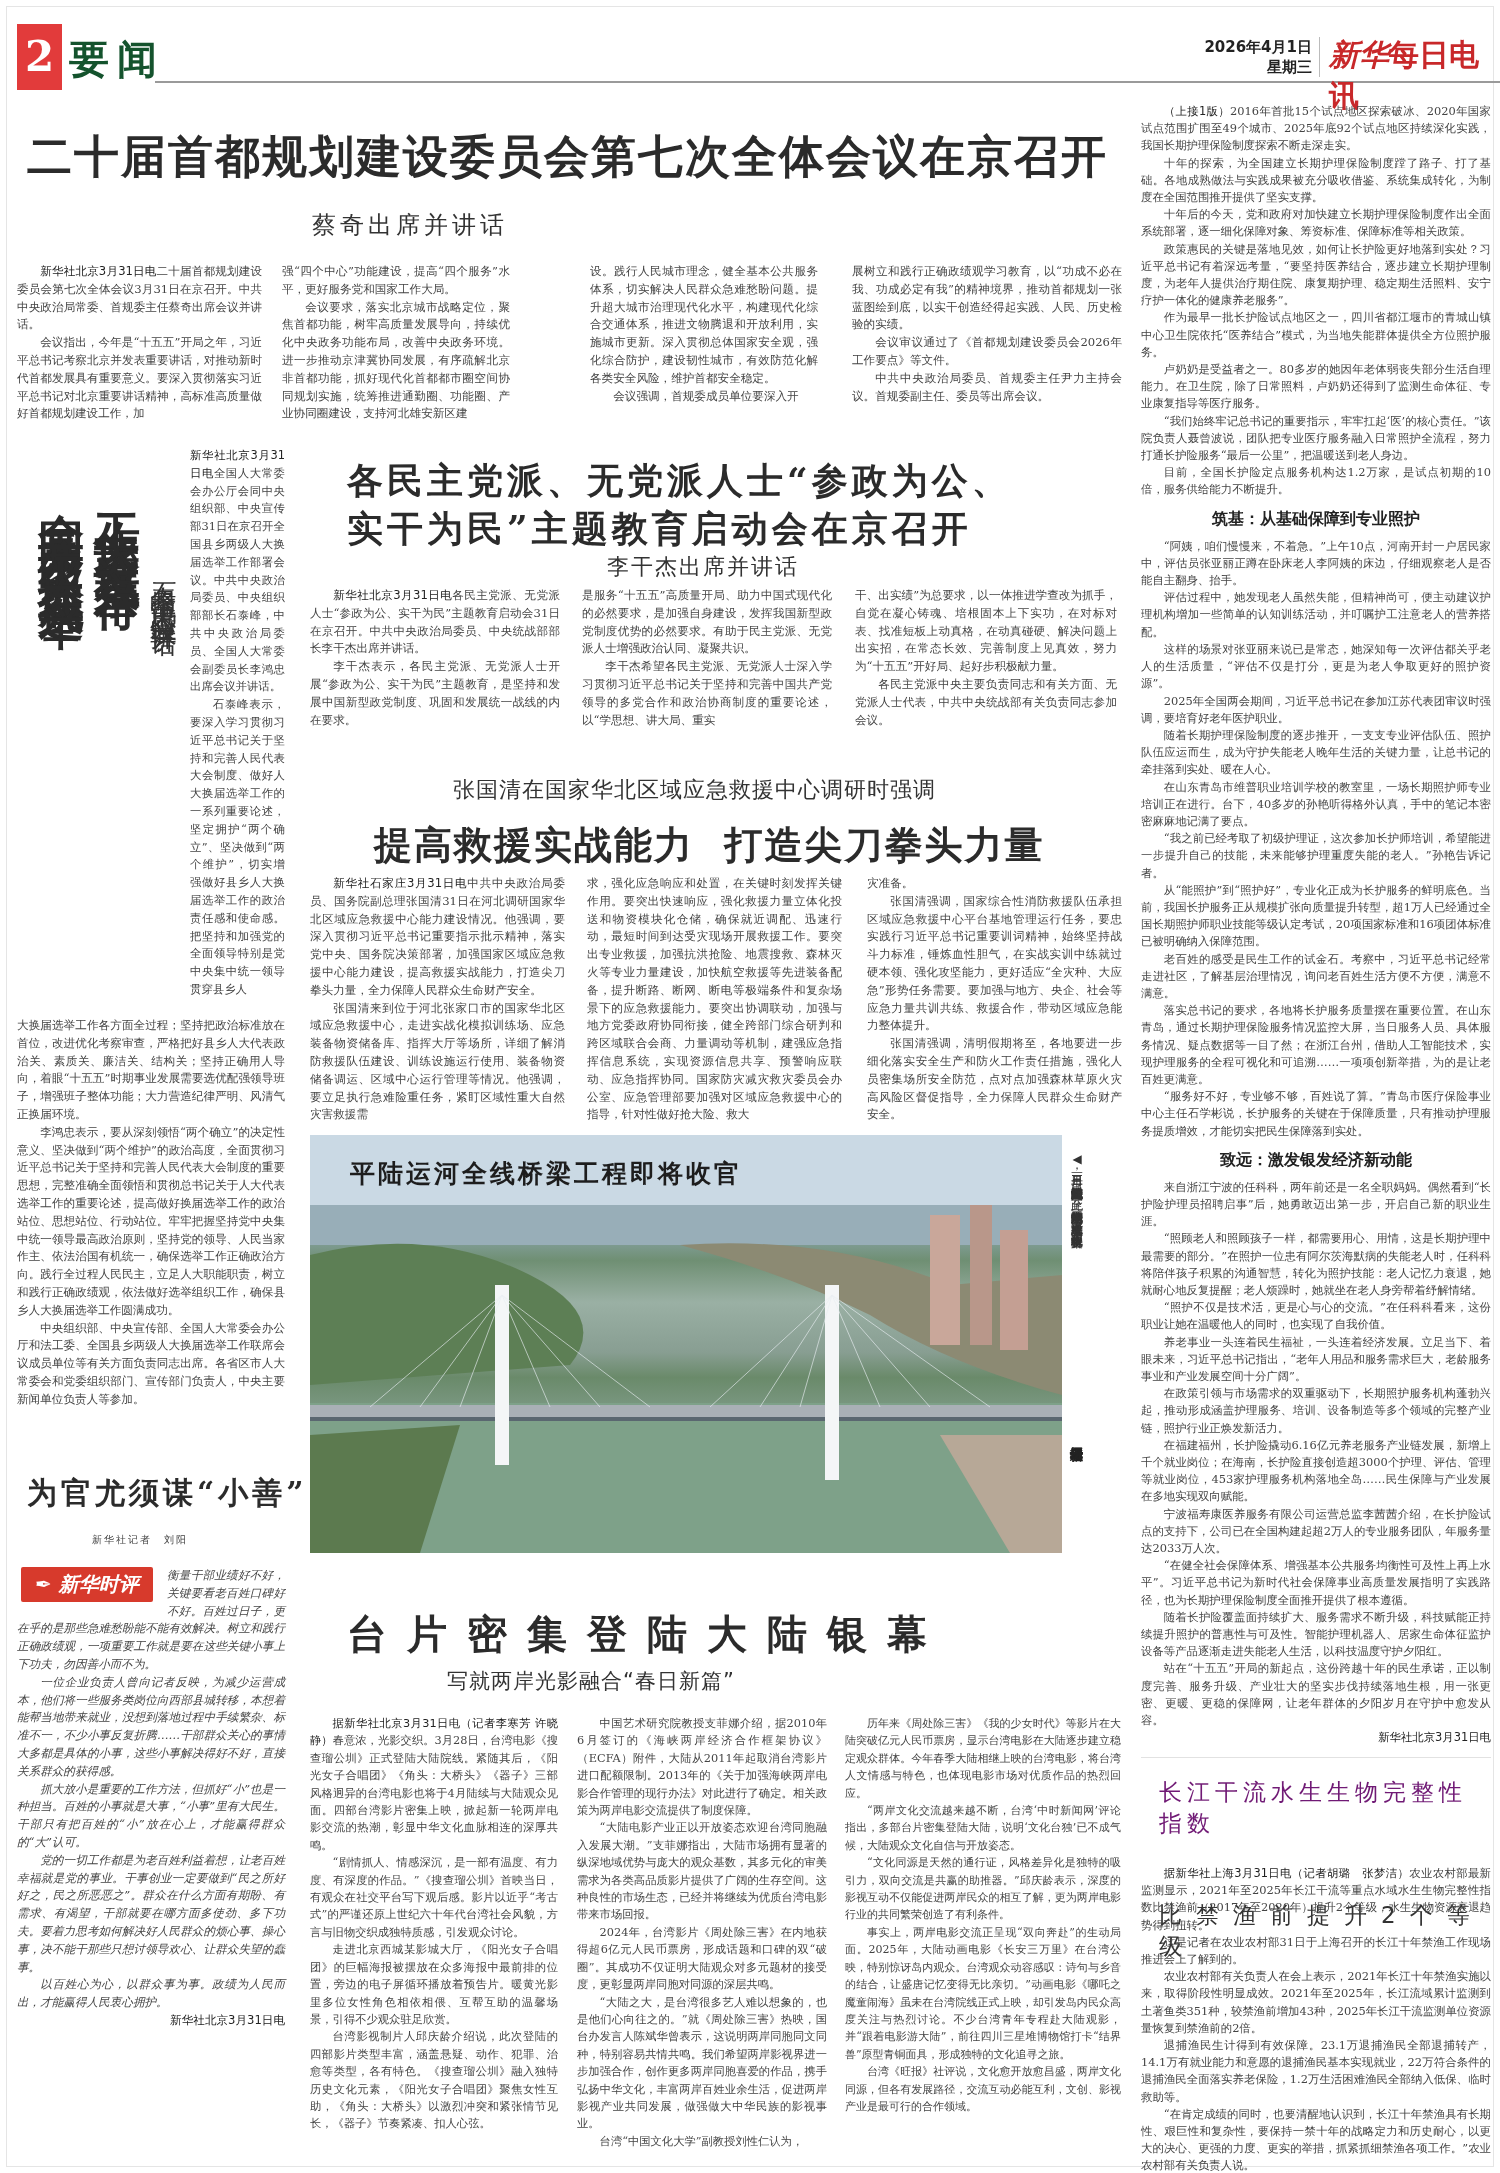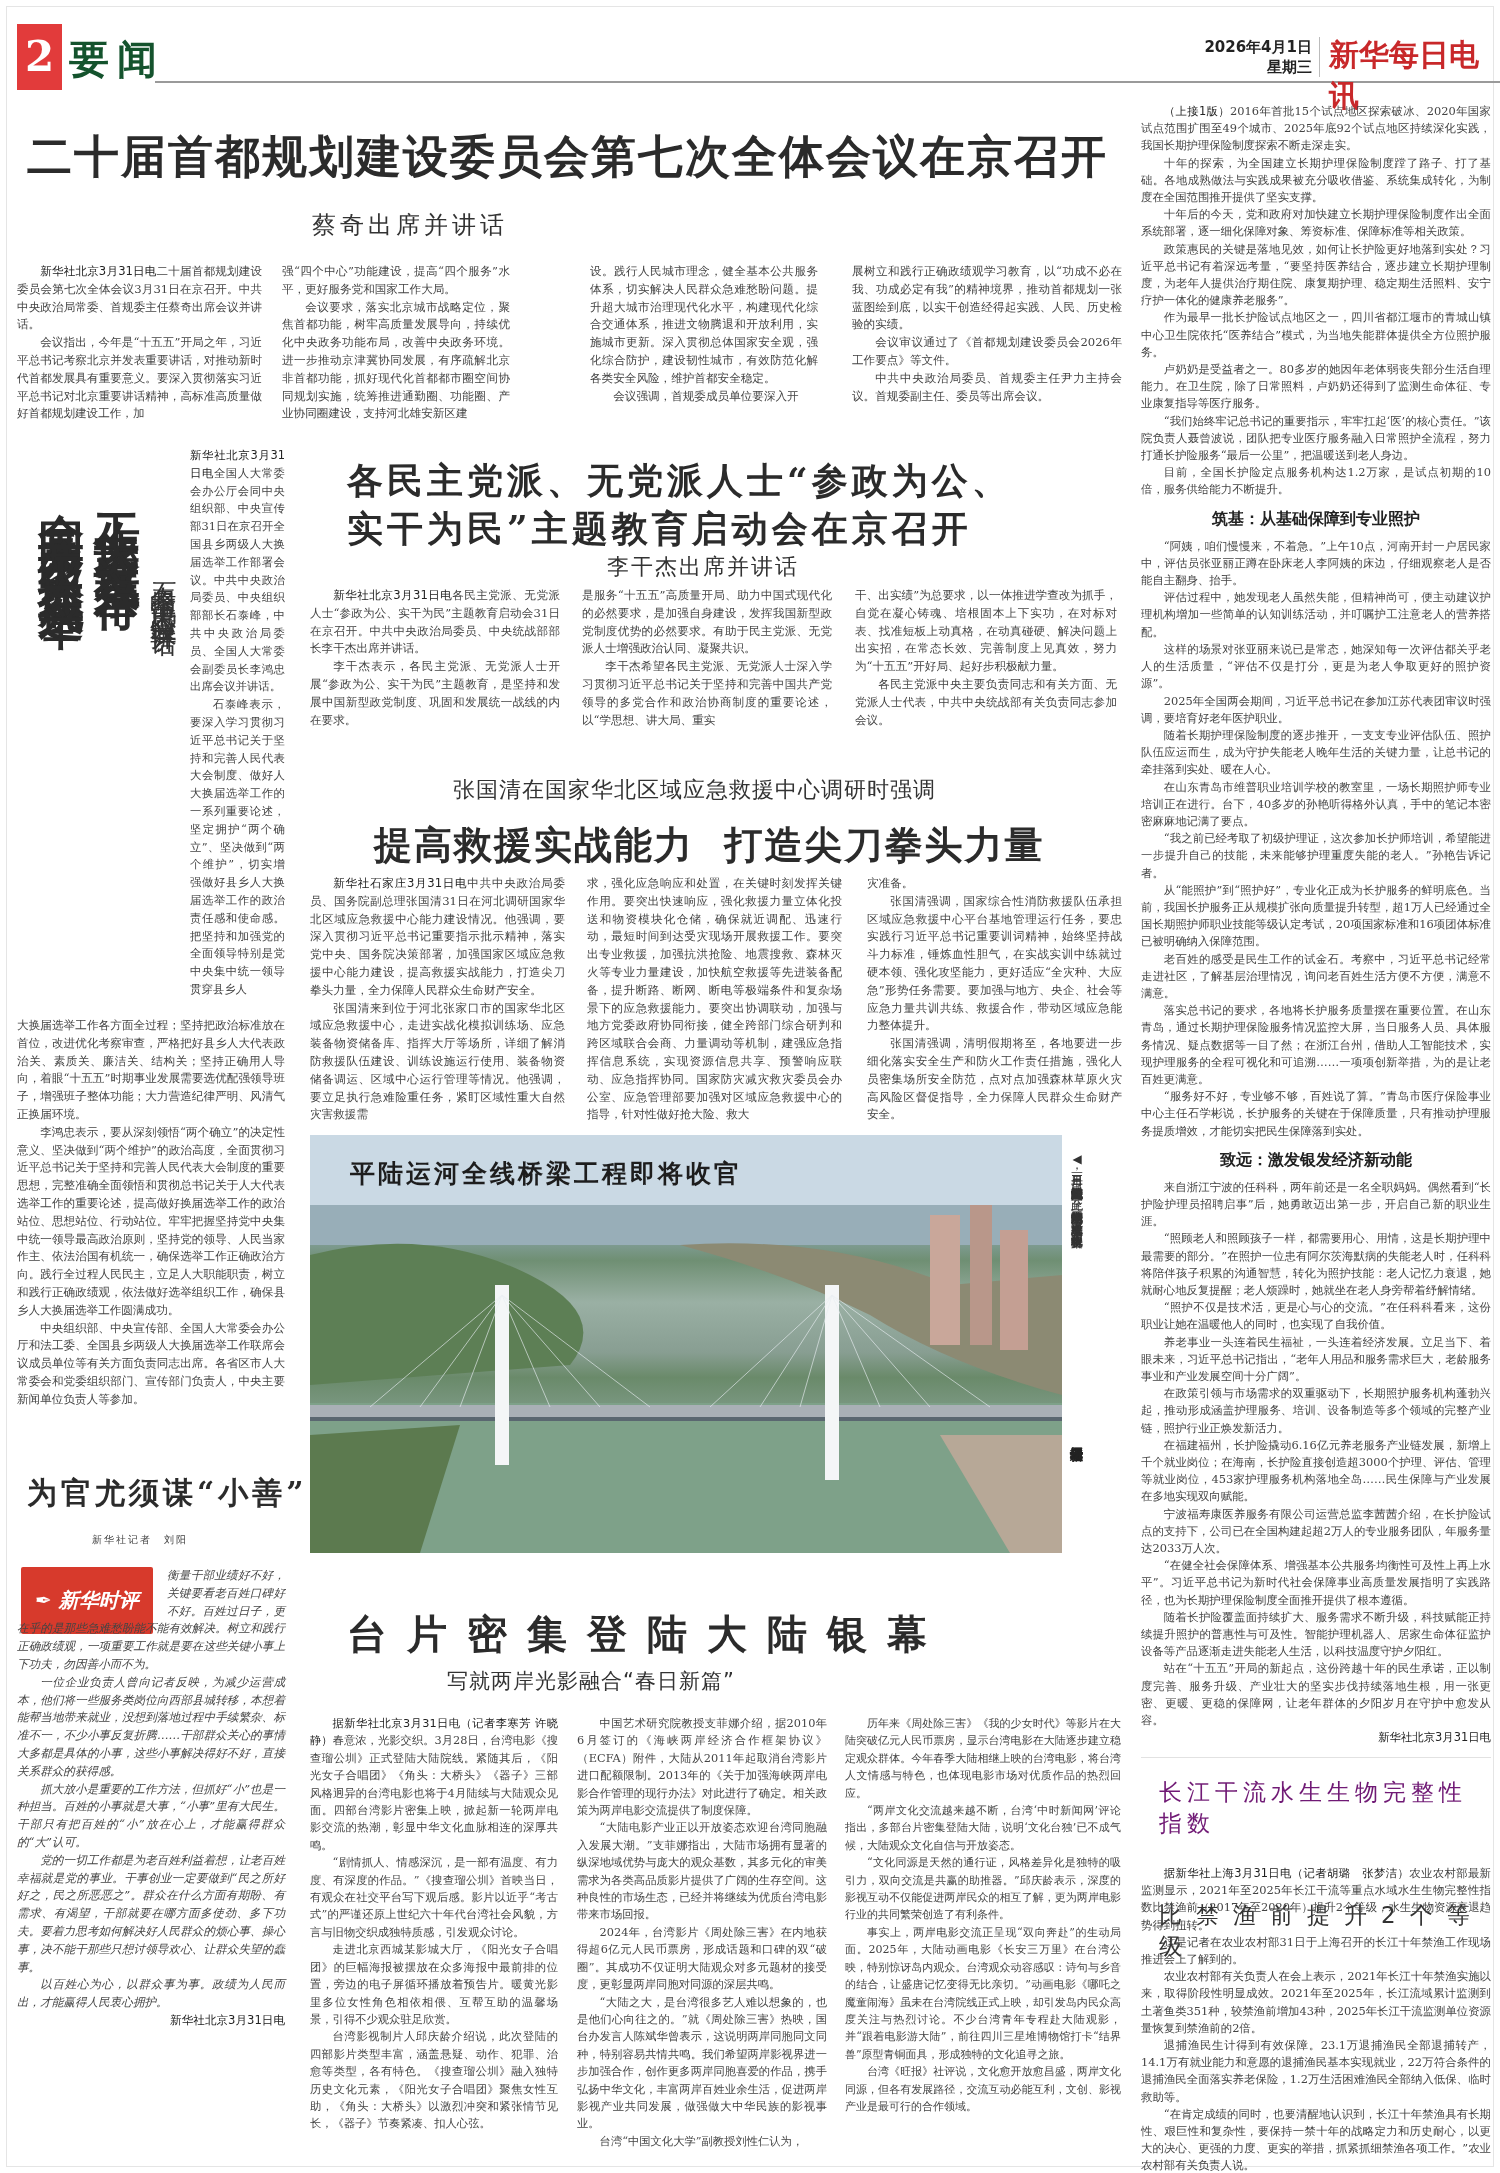--- a/index.html
+++ b/index.html
@@ -5,33 +5,33 @@
 *{box-sizing:border-box;margin:0;padding:0}
 body{width:1500px;height:2173px;background:#fff;font-family:"DejaVu Serif","Liberation Serif",serif;color:#333;position:relative;overflow:hidden}
 .page{position:absolute;left:6px;top:6px;width:1488px;height:2161px;border:1px solid #e5e5e5;background:#fff}
 .abs{position:absolute}
 .hdr-num{left:10px;top:17px;width:45px;height:66px;background:#e23b3b;color:#fff;font:bold 42px "DejaVu Serif",serif;text-align:center;line-height:66px}
 .hdr-sec{left:62px;top:25px;color:#14532d;font:bold 40px "DejaVu Serif",serif;letter-spacing:8px}
 .hdr-line{left:148px;top:74px;width:1360px;height:2px;background:#9a9a9a}
 .hdr-date{left:1185px;top:30px;font:bold 15px "DejaVu Sans",sans-serif;color:#222;text-align:right;width:120px;line-height:20px}
 .hdr-sep{left:1312px;top:30px;width:1px;height:40px;background:#bbb}
 .hdr-brand{left:1322px;top:28px;font:bold 30px "DejaVu Serif",serif;color:#c8282a}
-.hdr-brand span{color:#c8282a;}
+.hdr-brand span{color:#c8282a;font-style:italic}
 .body-txt{font-size:11.6px;line-height:17.8px;color:#444;text-align:justify}
 .body-txt p{text-indent:2em}
 .lead{font-weight:normal;font-family:"DejaVu Sans",sans-serif;color:#222}
 .h-main{font:bold 44px "DejaVu Serif",serif;color:#2b2b2b;letter-spacing:2px;white-space:nowrap}
 .h-sub{font:24px "DejaVu Sans",sans-serif;color:#333;letter-spacing:4px}
 .col{position:absolute}
 .vert{writing-mode:vertical-rl;font:bold 46px "DejaVu Serif",serif;color:#2b2b2b;letter-spacing:8px}
 .vert-sub{writing-mode:vertical-rl;font:26px "DejaVu Sans",sans-serif;color:#333;letter-spacing:4px}
 .section-title{font:bold 16px "DejaVu Sans",sans-serif;color:#222;text-align:center}
 .photo{left:303px;top:1128px;width:752px;height:418px;overflow:hidden;background:linear-gradient(180deg,#c9d9e6 0%,#b5cbd8 12%,#8ea8b1 22%,#6f8f73 30%,#9ab0a4 40%,#889e92 52%,#6a8a6a 58%,#7c9984 66%,#7fa089 100%)}
 .photo-cap{font:bold 25px "DejaVu Serif",serif;color:#1d1d1d;letter-spacing:3px}
-.badge{background:#d73a2c;color:#fff;font:bold italic 20px "DejaVu Sans",sans-serif;padding:20px 14px;border-radius:2px}
+.badge{background:#d73a2c;color:#fff;font:bold italic 20px "DejaVu Sans",sans-serif;padding:4px 14px;border-radius:2px}
 .divider{background:#e2e2e2}
 </style>
 </head>
 <body>
 
 <div class="page">
 
   <div class="abs hdr-num">2</div>
   <div class="abs hdr-sec">要闻</div>
   <div class="abs hdr-line"></div>

